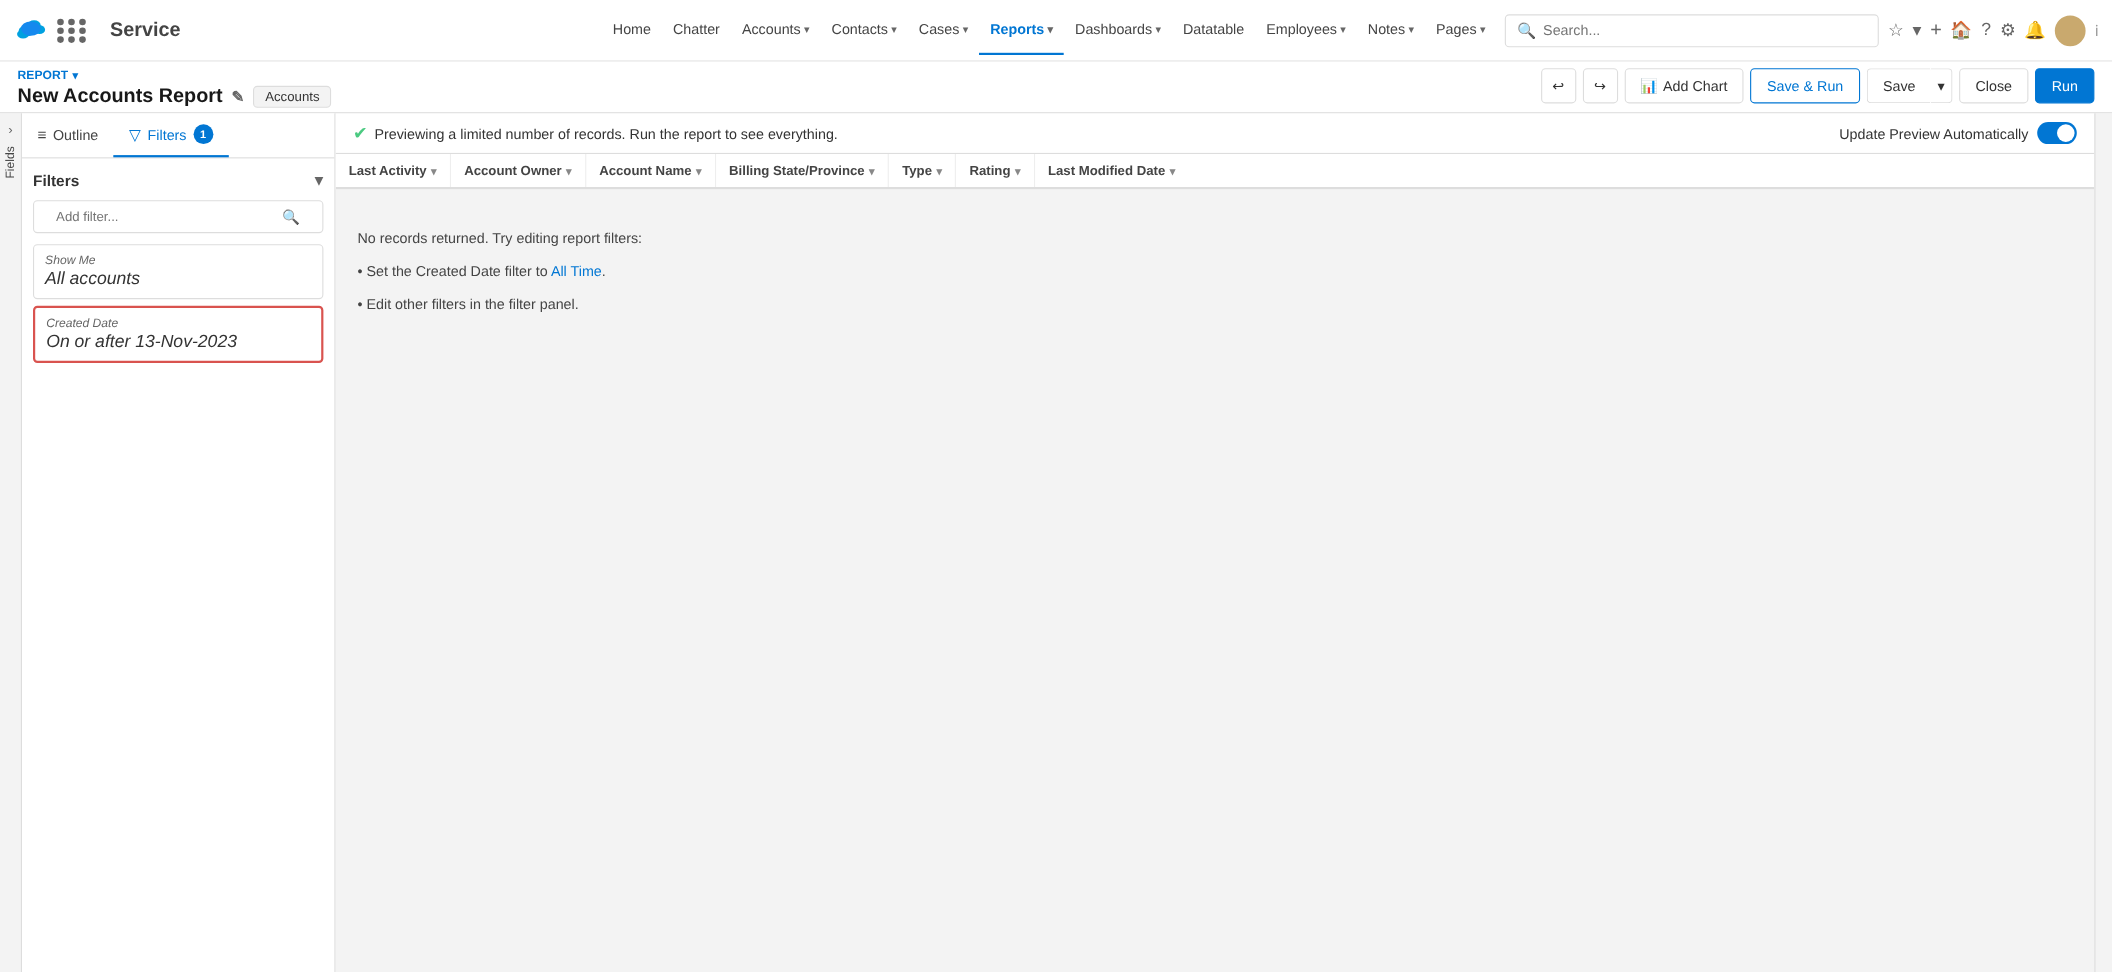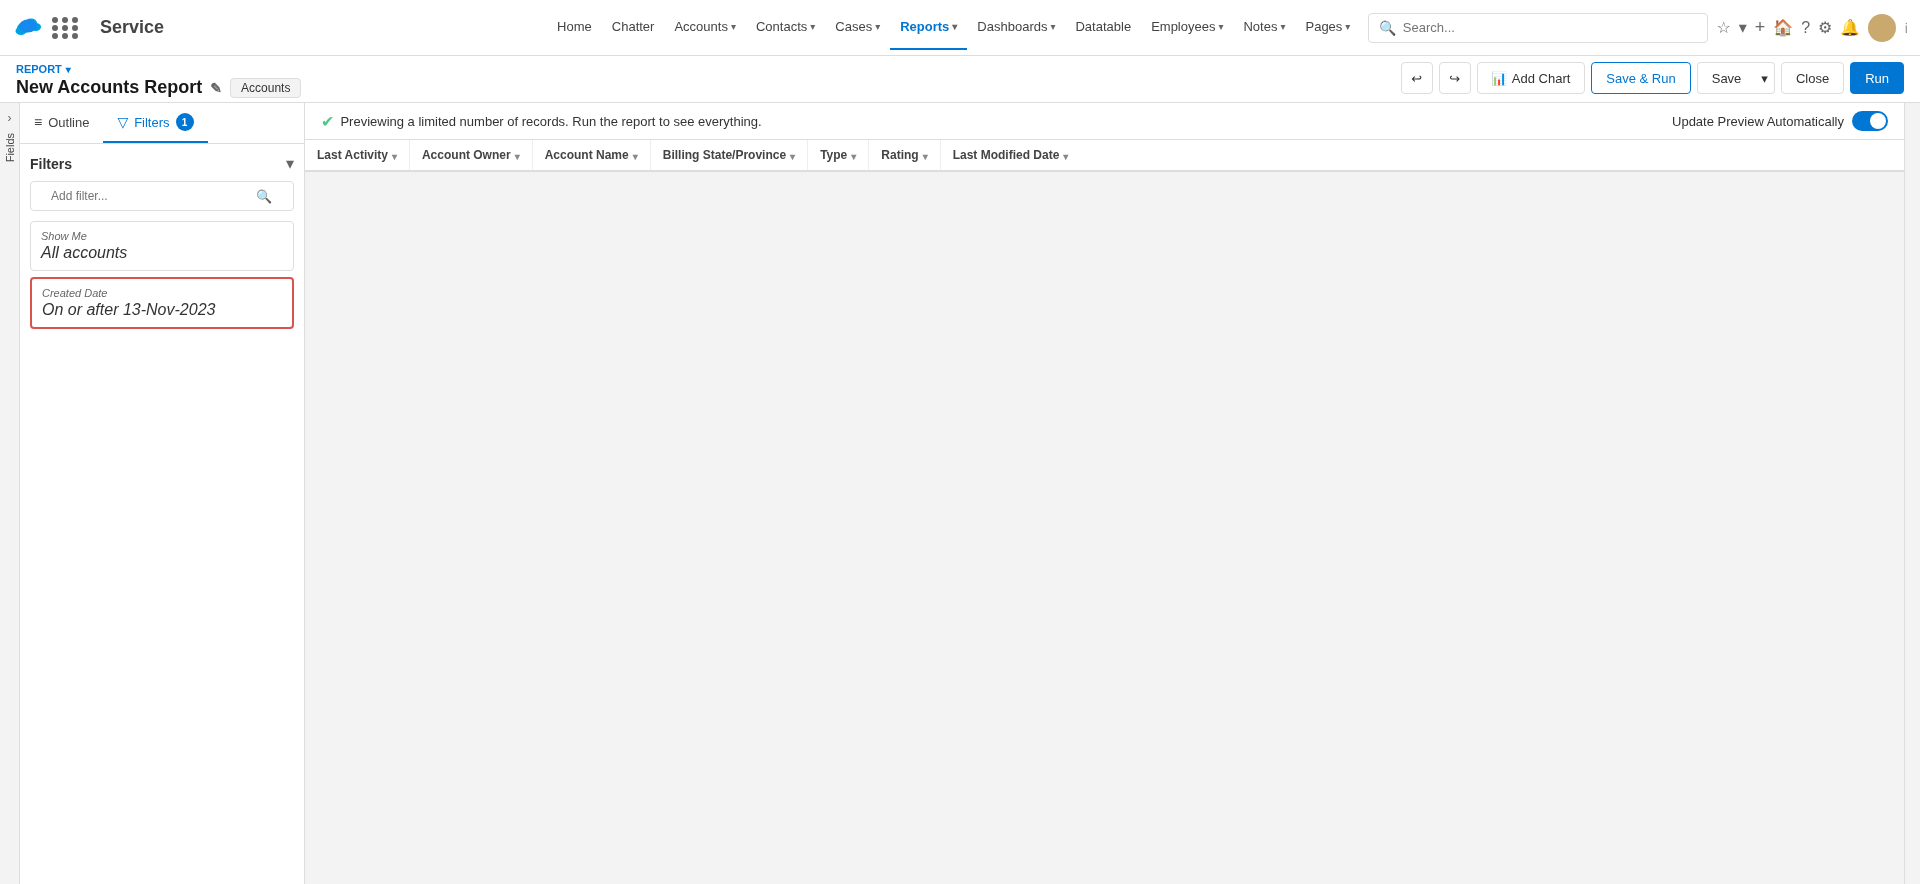--- a/index.html
+++ b/index.html
@@ -351,18 +351,25 @@
       <div class="th">
         <span>Rating</span>
         <span class="sort-icon">▾</span>
       </div>
       <div class="th">
         <span>Last Modified Date</span>
         <span class="sort-icon">▾</span>
       </div>
     </div>
 
+    <div class="empty-state">
+      <p>No records returned. Try editing report filters:</p>
+      <p>
+        <span>• Set the Created Date filter to </span><a class="link-blue">All Time</a><span>.</span>
+      </p>
+      <p>• Edit other filters in the filter panel.</p>
+    </div>
 
   </div>
 
   <div class="right-edge"></div>
 
 </div>
 
 </body></html>

